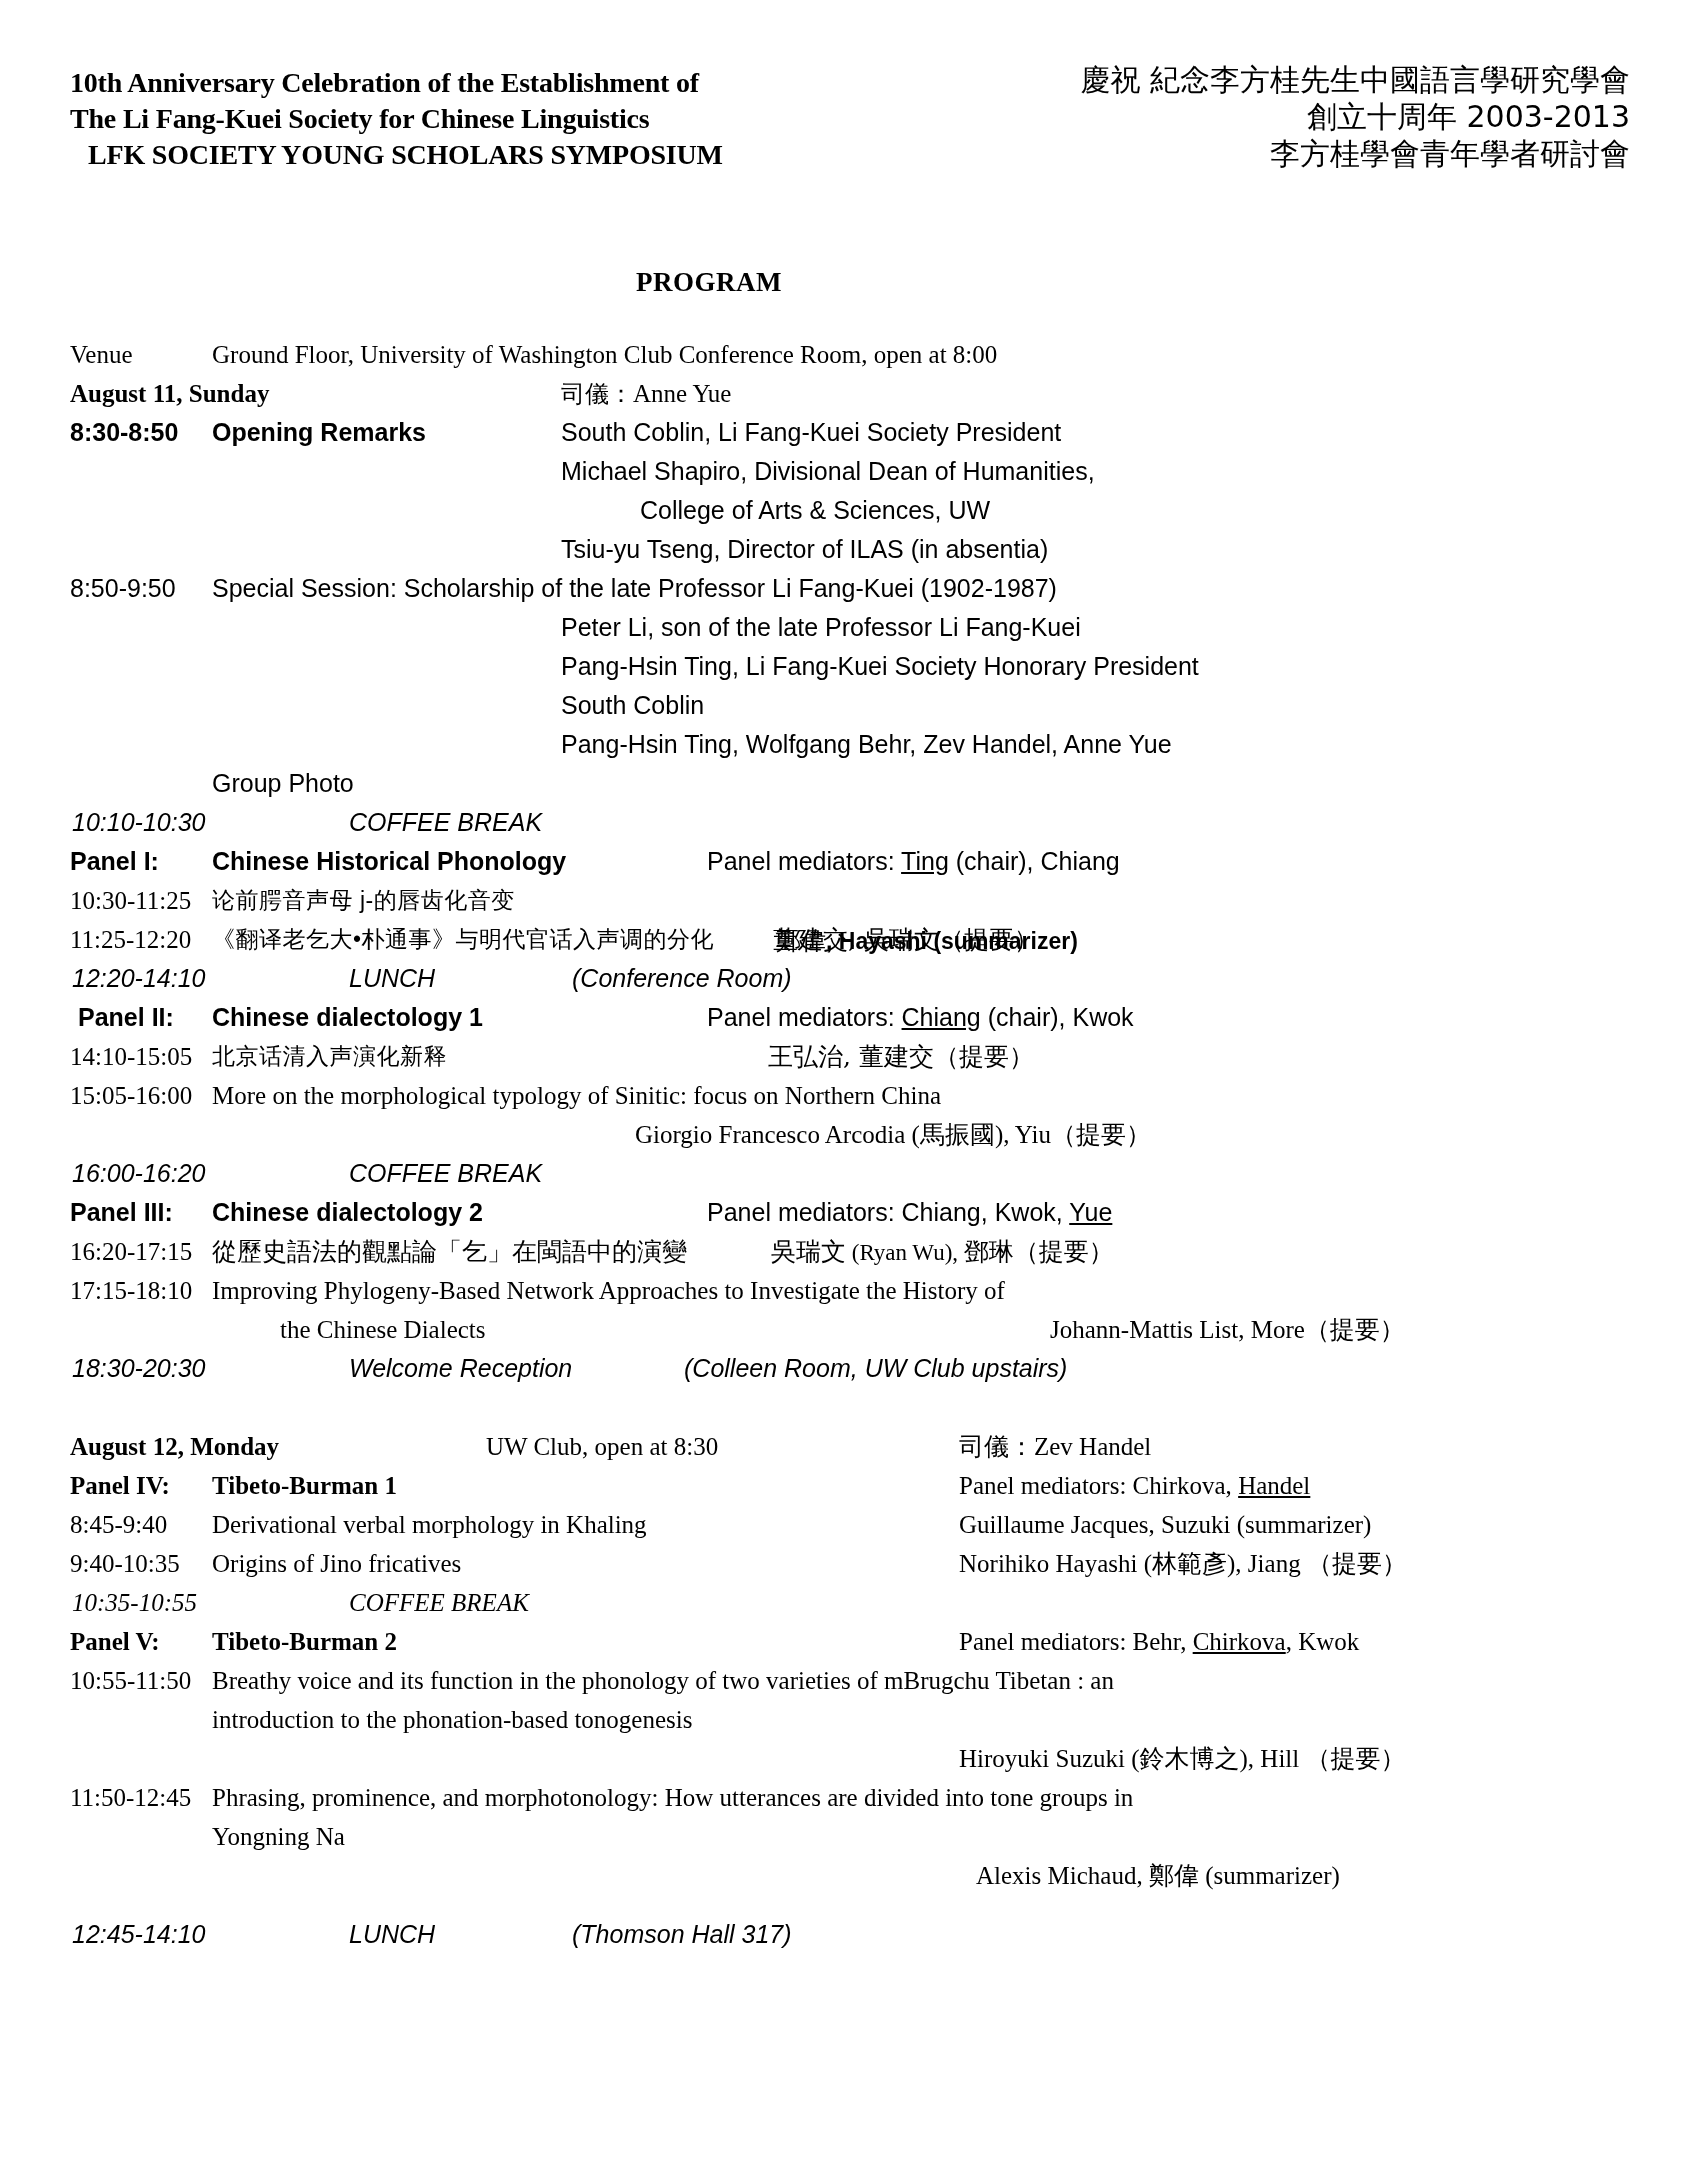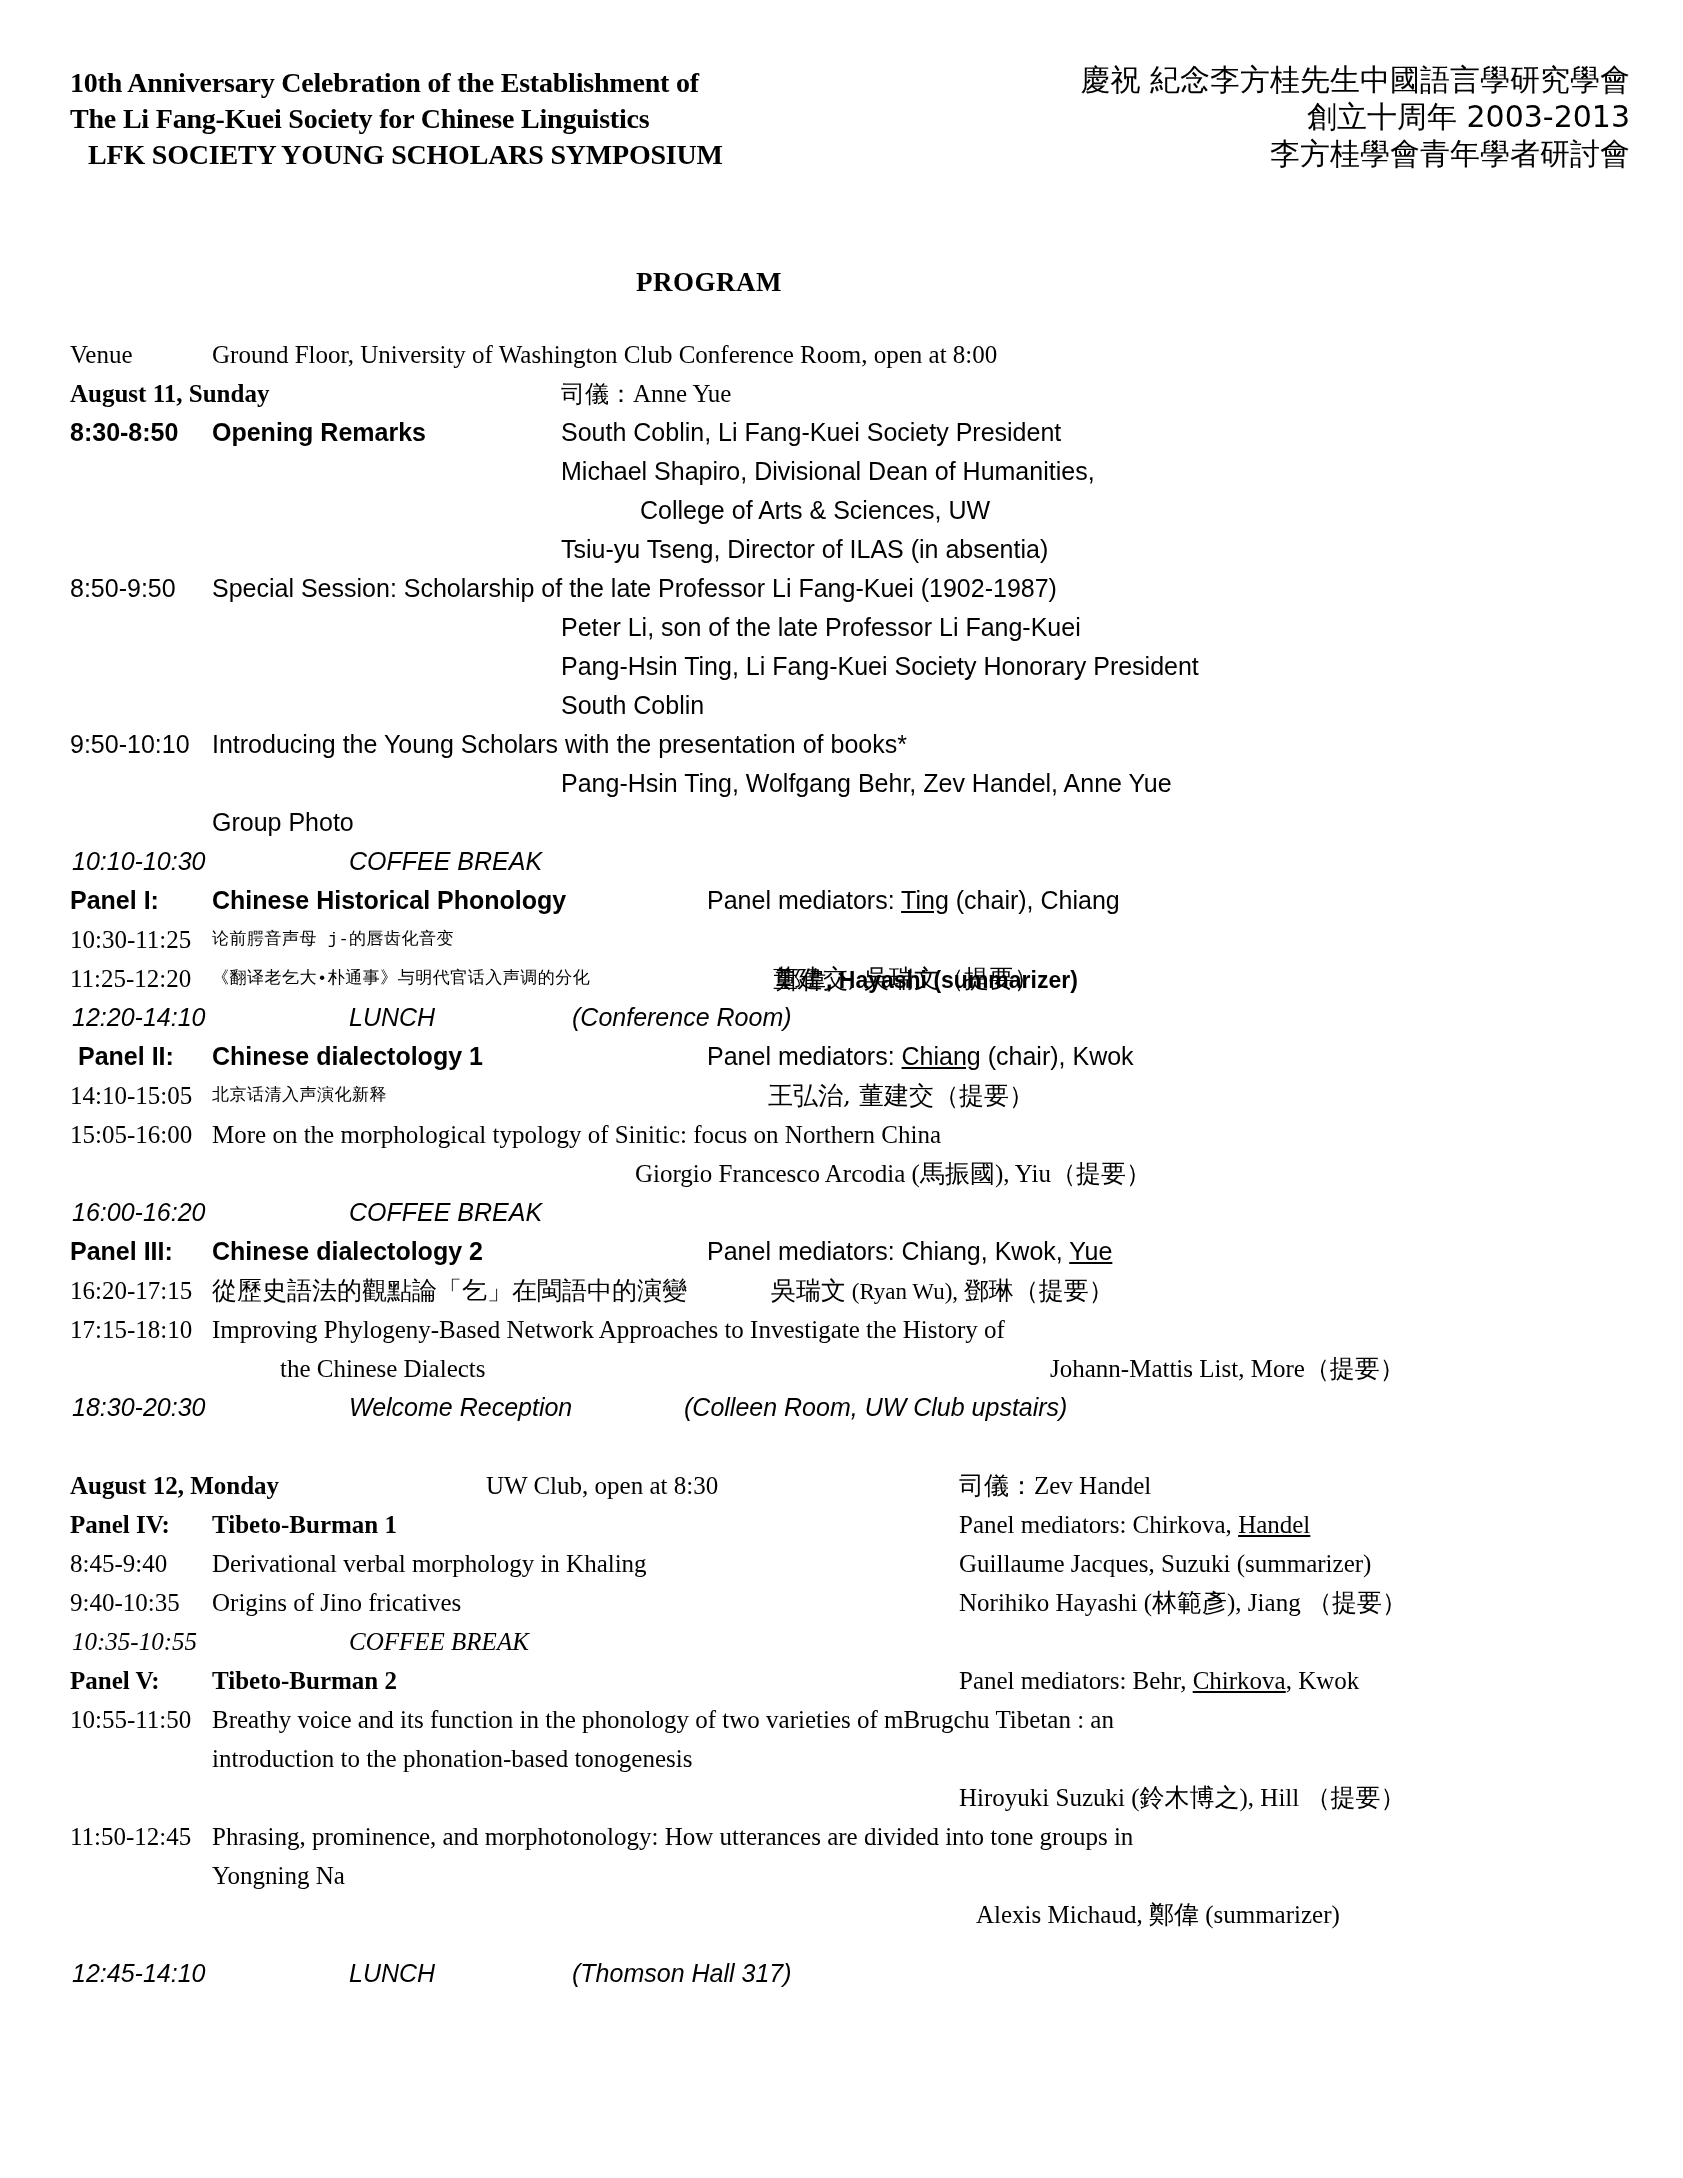--- a/index.html
+++ b/index.html
@@ -96,22 +96,22 @@
   
   .cjk {
     font-family: "DejaVu Sans", "Liberation Sans", sans-serif;
     font-size: 24px;
   }
   .cjk-serif {
     font-family: "DejaVu Serif", "Liberation Serif", serif;
     font-size: 25px;
   }
   .cjk-title {
-    font-family: Liberation Mono, monospace;
-    font-size: 17px;
+    font-family: Liberation Sans, sans-serif;
+    font-size: 23px;
     letter-spacing: 0.5px;
   }
 
   .gap { height: 39px; }
   .gap-sm { height: 20px; }
 </style>
 </head>
 <body>
 
 <div class="page">
@@ -167,24 +167,20 @@
       <div class="cell sans c-right2">Peter Li, son of the late Professor Li Fang-Kuei</div>
     </div>
     <div class="row">
       <div class="cell sans c-right2">Pang-Hsin Ting, Li Fang-Kuei Society Honorary President</div>
     </div>
     <div class="row">
       <div class="cell sans c-right2">South Coblin</div>
     </div>
 
     <div class="row">
-      <div class="cell sans c-time">9:50-10:10</div>
-      <div class="cell sans c-title">Introducing the Young Scholars with the presentation of books*</div>
-    </div>
-    <div class="row">
       <div class="cell sans c-right2">Pang-Hsin Ting, Wolfgang Behr, Zev Handel, Anne Yue</div>
     </div>
 
     <div class="row">
       <div class="cell sans c-title">Group Photo</div>
     </div>
 
     <div class="row">
       <div class="cell sans i c-time-i">10:10-10:30</div>
       <div class="cell sans i c-mid">COFFEE BREAK</div>

